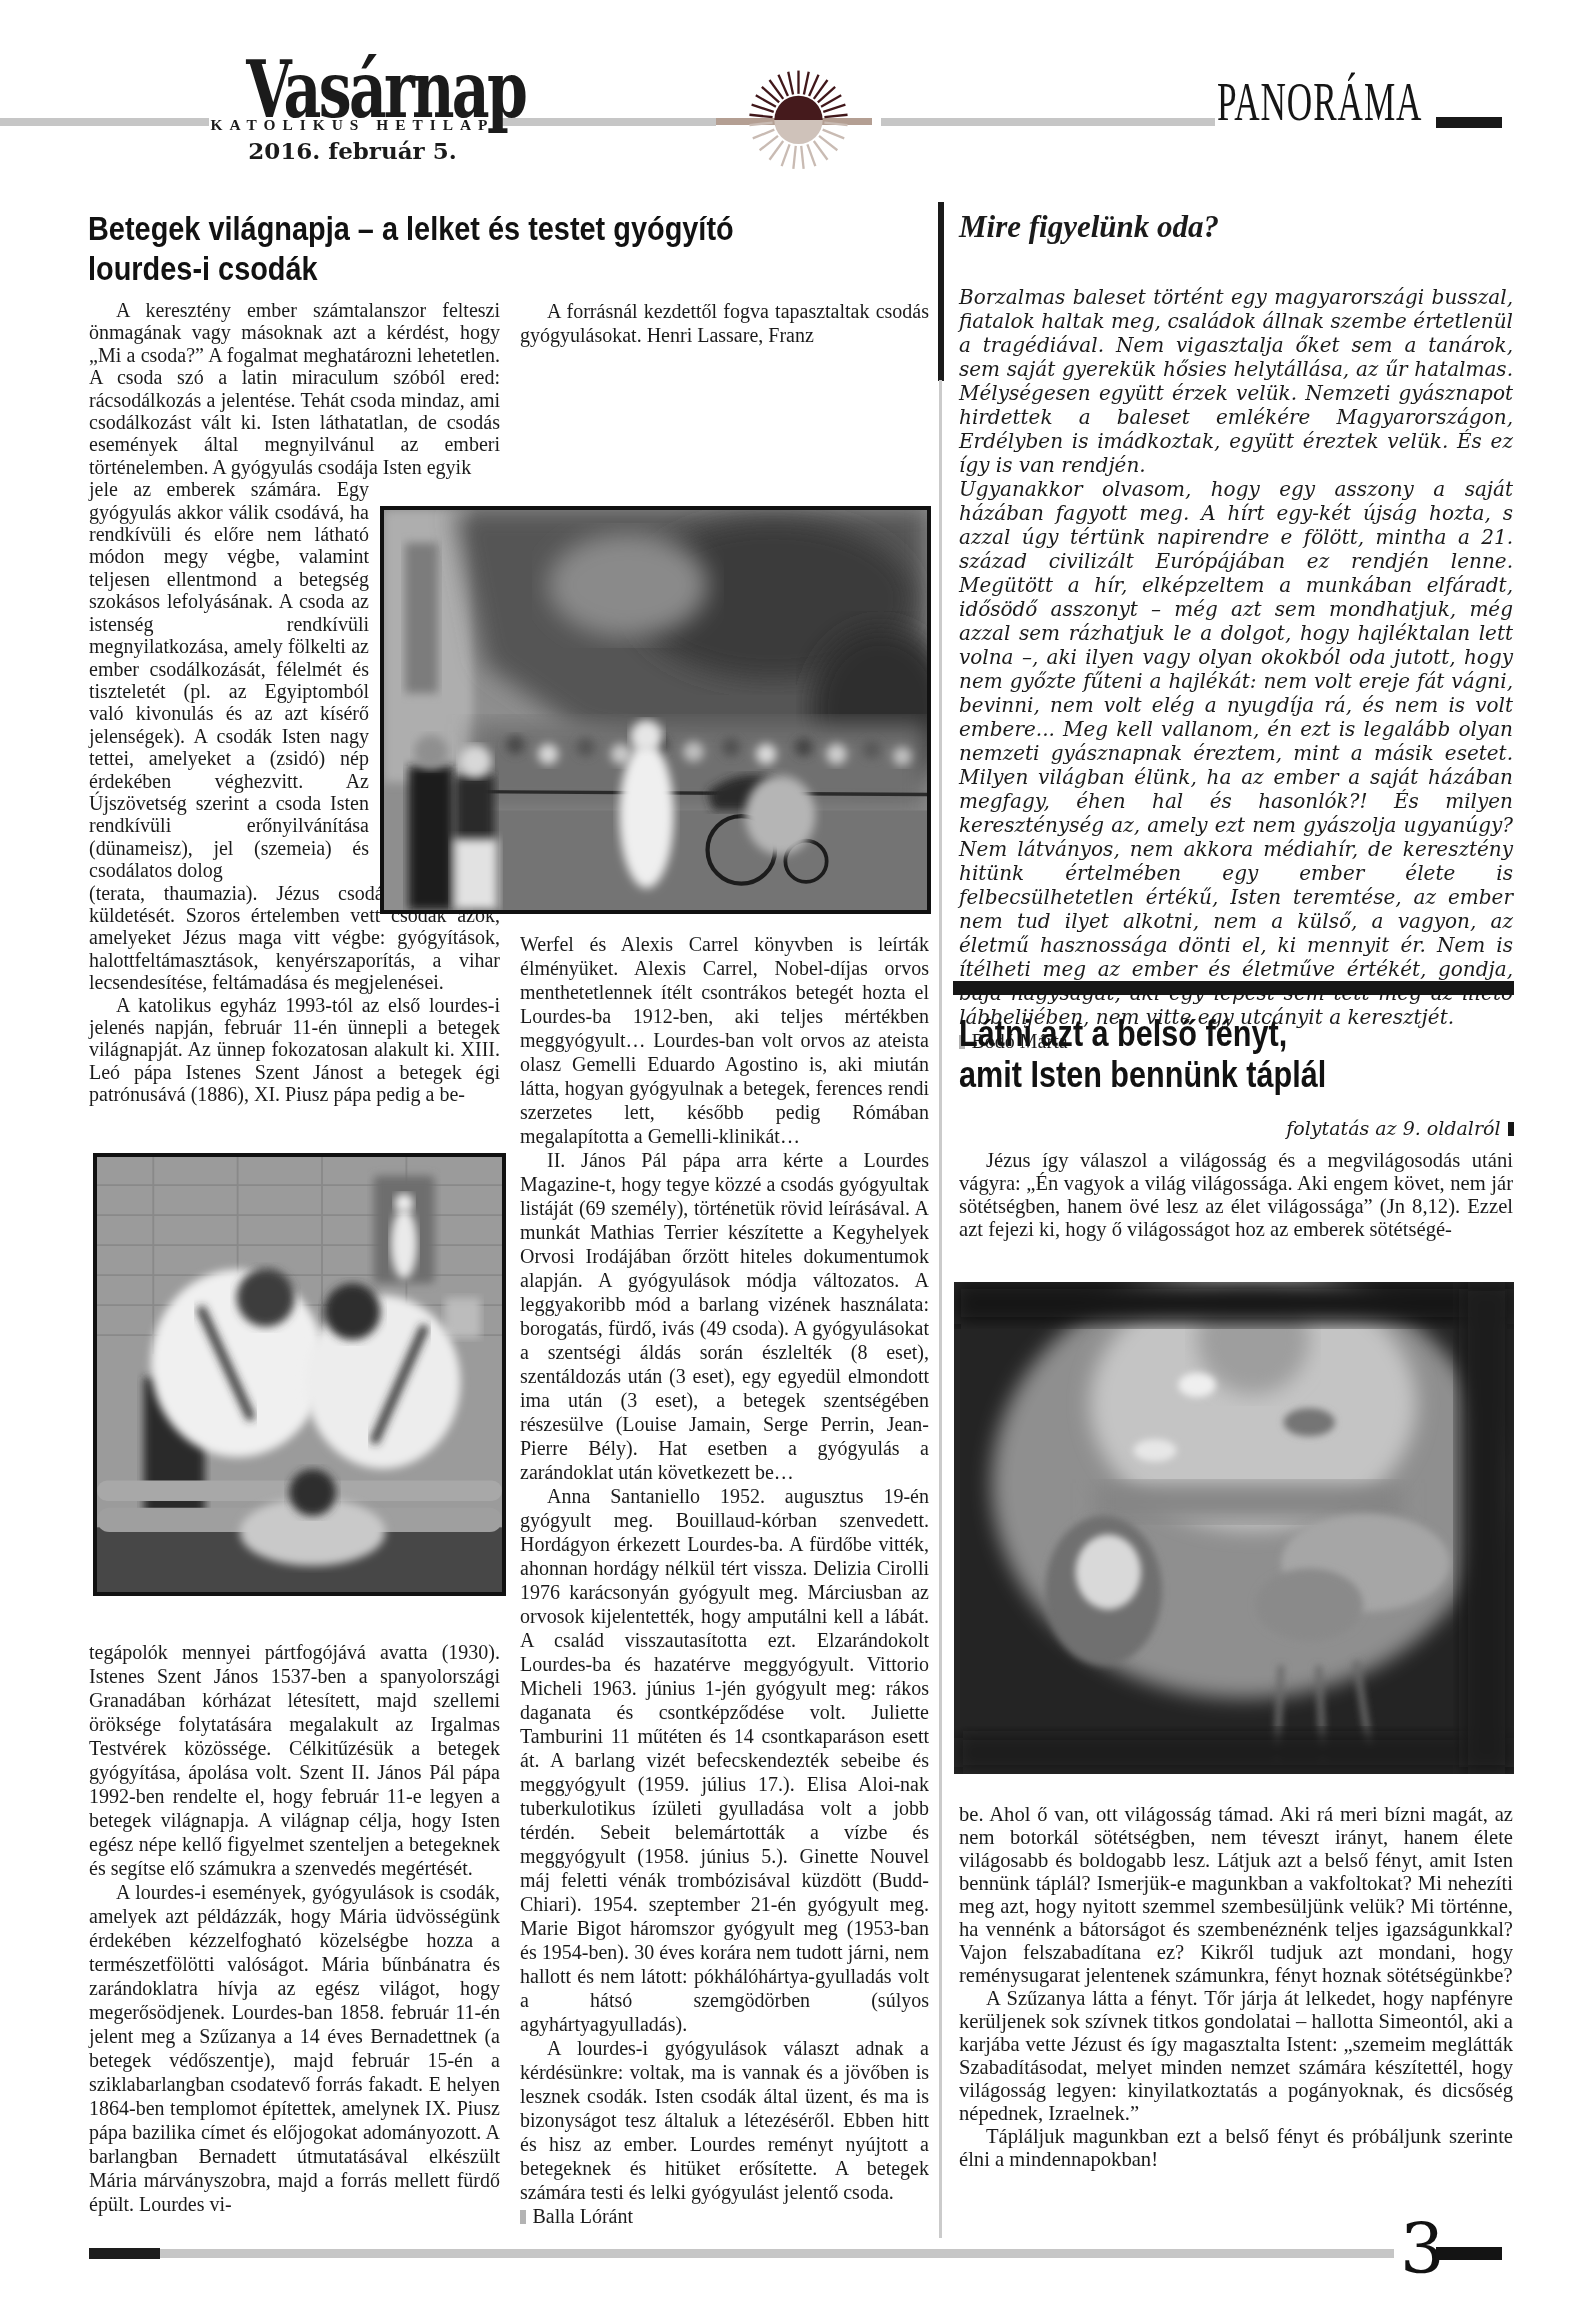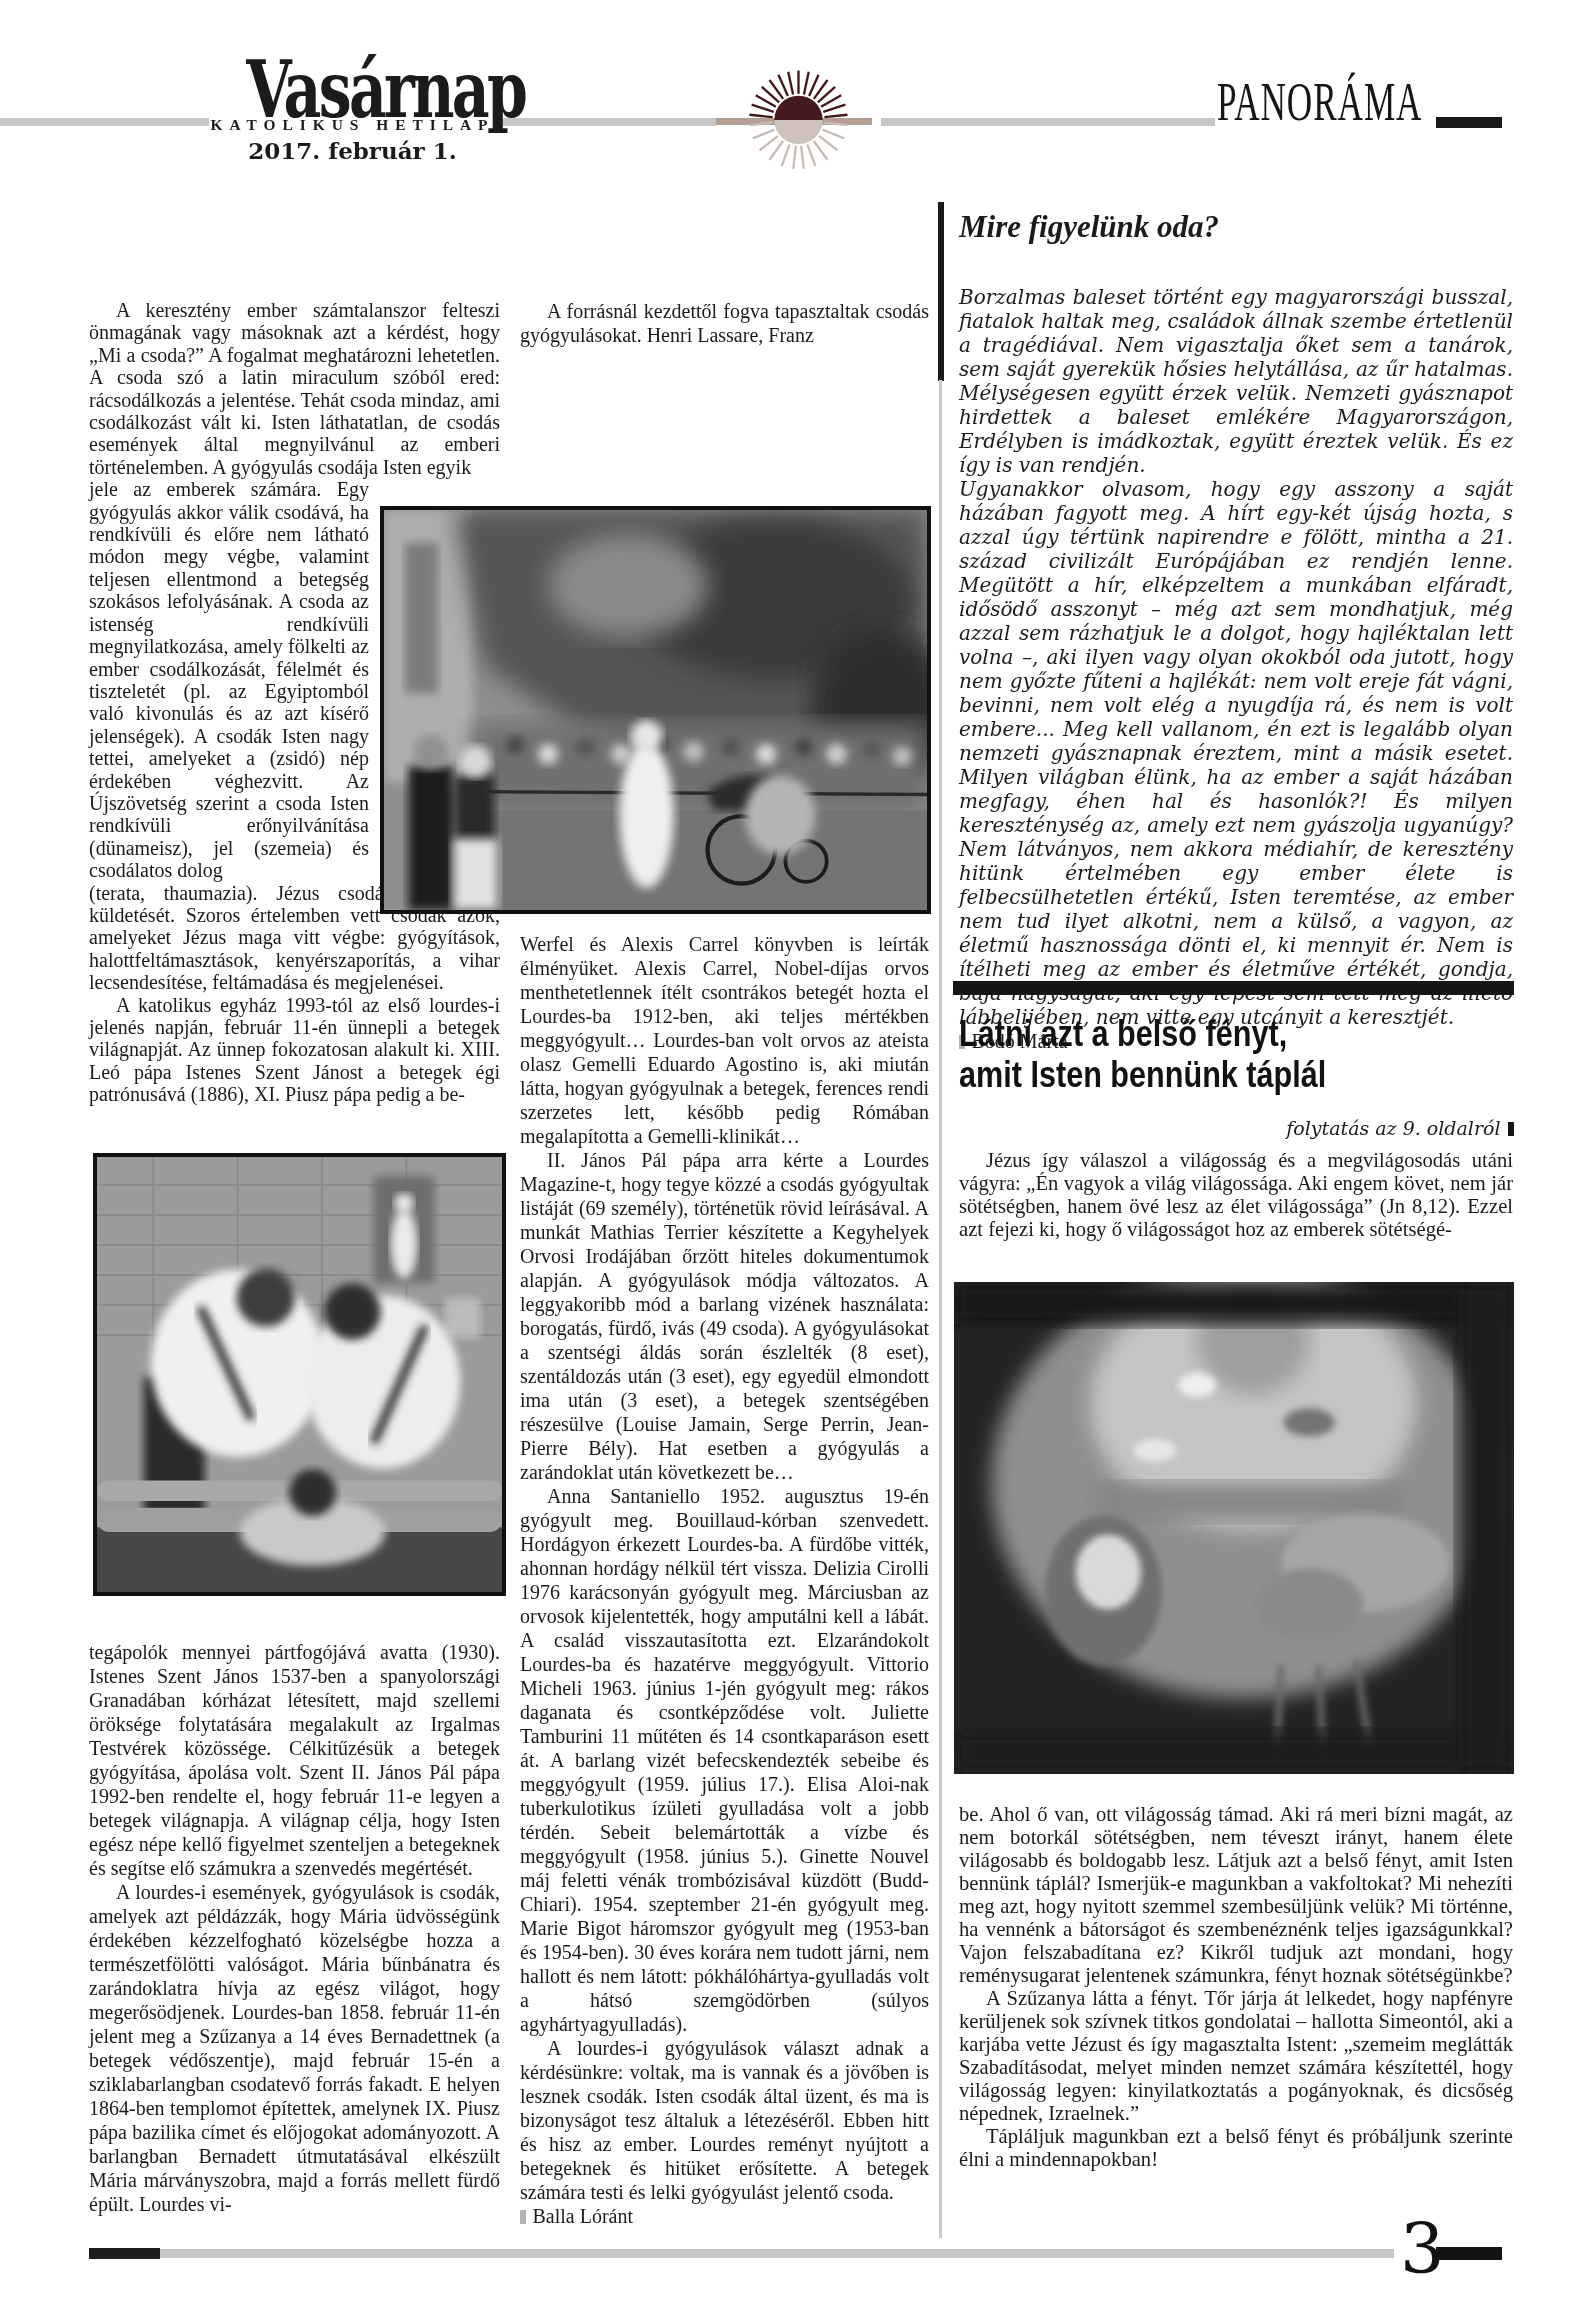--- a/index.html
+++ b/index.html
@@ -79,21 +79,21 @@
 <div class="page">
 
   <div class="hband" style="left:0;top:118px;width:716px;"></div>
   <div class="hband-tan" style="left:716px;top:118px;width:156px;"></div>
   <div class="hband" style="left:881px;top:118px;width:334px;"></div>
   <div class="hbar-black" style="left:1436px;top:117px;width:66px;height:11.2px;"></div>
 
   <div class="logo-box">
     <div class="logo-title">Vasárnap</div>
     <div class="logo-sub">KATOLIKUS HETILAP</div>
-    <div class="logo-date">2017. február 1.</div>
+    <div class="logo-date">2016. február 5.</div>
   </div>
 
   <div class="sun">
     <svg viewBox="0 0 230 236">
       <g stroke="#41171a" stroke-width="5">
         <line x1="115" y1="12" x2="115" y2="62" transform="rotate(-84 115 118)"></line>
         <line x1="115" y1="12" x2="115" y2="62" transform="rotate(-72 115 118)"></line>
         <line x1="115" y1="12" x2="115" y2="62" transform="rotate(-60 115 118)"></line>
         <line x1="115" y1="12" x2="115" y2="62" transform="rotate(-48 115 118)"></line>
         <line x1="115" y1="12" x2="115" y2="62" transform="rotate(-36 115 118)"></line>
@@ -122,20 +122,24 @@
         <line x1="115" y1="174" x2="115" y2="224" transform="rotate(52 115 118)"></line>
         <line x1="115" y1="174" x2="115" y2="224" transform="rotate(68 115 118)"></line>
         <line x1="115" y1="174" x2="115" y2="224" transform="rotate(84 115 118)"></line>
       </g>
       <path d="M63,118 A52,52 0 0 0 167,118 Z" fill="#cfc2ba"></path>
     </svg>
   </div>
 
   <div class="section-title">PANORÁMA</div>
 
+  <div class="headline">
+    <div class="hl">Betegek világnapja – a lelket és testet gyógyító</div>
+    <div class="hl">lourdes-i csodák</div>
+  </div>
 
   <div class="vline-black"></div>
   <div class="vline-grey"></div>
 
   <div class="col bodytxt" style="left:89px;top:299px;width:411px;">
     <p class="ind">A keresztény ember számtalanszor felteszi önmagának vagy másoknak azt a kérdést, hogy „Mi a csoda?” A fogalmat meghatározni lehetetlen. A csoda szó a latin miraculum szóból ered: rácsodálkozás a jelentése. Tehát csoda mindaz, ami csodálkozást vált ki. Isten láthatatlan, de csodás események által megnyilvánul az emberi történelemben. A gyógyulás csodája Isten egyik</p>
     <p class="narrow">jele az emberek számára. Egy gyógyulás akkor válik csodává, ha rendkívüli és előre nem látható módon megy végbe, valamint teljesen ellentmond a betegség szokásos lefolyásának. A csoda az istenség rendkívüli megnyilatkozása, amely fölkelti az ember csodálkozását, félelmét és tiszteletét (pl. az Egyiptomból való kivonulás és az azt kísérő jelenségek). A csodák Isten nagy tettei, amelyeket a (zsidó) nép érdekében véghezvitt. Az Újszövetség szerint a csoda Isten rendkívüli erőnyilvánítása (dünameisz), jel (szemeia) és csodálatos dolog</p>
     <p>(terata, thaumazia). Jézus csodákkal igazolta küldetését. Szoros értelemben vett csodák azok, amelyeket Jézus maga vitt végbe: gyógyítások, halottfeltámasztások, kenyérszaporítás, a vihar lecsendesítése, feltámadása és megjelenései.</p>
     <p class="ind">A katolikus egyház 1993-tól az első lourdes-i jelenés napján, február 11-én ünnepli a betegek világnapját. Az ünnep fokozatosan alakult ki. XIII. Leó pápa Istenes Szent Jánost a betegek égi patrónusává (1886), XI. Piusz pápa pedig a be-</p>
   </div>

